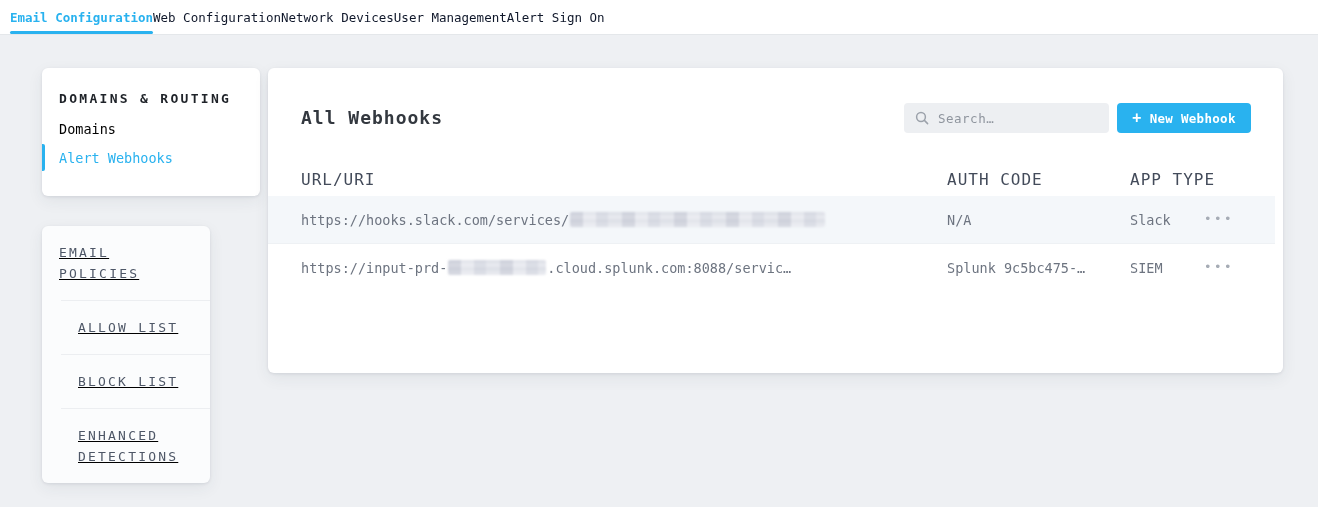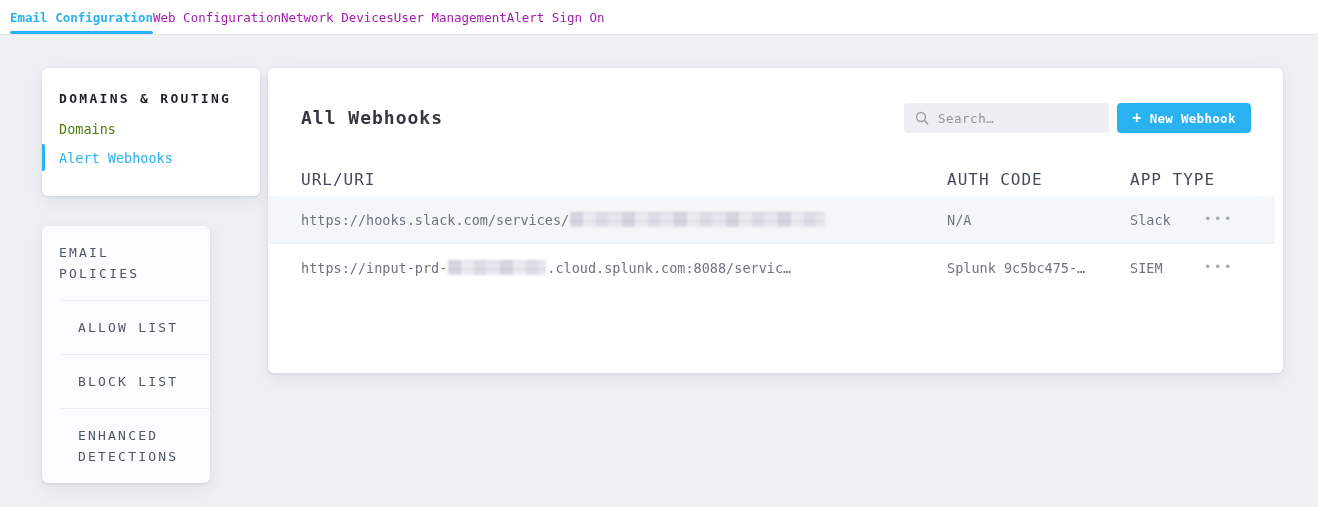--- a/index.html
+++ b/index.html
@@ -14,21 +14,21 @@
   
   .topnav {
     position: absolute; top: 0; left: 0; right: 0; height: 35px;
     background: #ffffff;
     border-bottom: 1px solid #e4e7ea;
     display: flex; align-items: stretch;
     padding-left: 10px; 
     box-sizing: border-box;
   }
   .tab {
-    font-size: 12.5px; color: #a21caf;
+    font-size: 12.5px; color: #0f172a;
     display: flex; align-items: center;
     position: relative; cursor: pointer; white-space: nowrap;
   }
   .tab.active { color: #29b2ef; font-weight: bold; }
   .tab.active::after {
     content: ""; position: absolute; left: 0; right: 0; bottom: 0;
     height: 3px; background: #29b2ef; border-radius: 2px;
   }
 
   
@@ -41,31 +41,31 @@
   .card-routing { left: 42px; top: 68px; width: 218px; height: 128px; }
   .routing-header {
     padding: 23px 17px 0;
     font-size: 13px; font-weight: bold; color: #1f2329;
     letter-spacing: 2.3px; white-space: nowrap;
   }
   .side-item {
     padding: 13px 17px 0; font-size: 13.5px;
     position: relative; cursor: pointer; white-space: nowrap;
   }
-  .side-item.plain { color: #4d7c0f; padding-top: 15px; }
+  .side-item.plain { color: #000000; padding-top: 15px; }
   .side-item.active { color: #29b2ef; }
   .active-bar {
     position: absolute; left: 0; top: 7px; width: 3px; height: 27px;
     background: #29b2ef; border-radius: 0 2px 2px 0;
   }
 
   
   .card-groups {
     left: 42px; top: 226px; width: 168px;
-    background: #fbfcfd; overflow: hidden;
+    background: #fbfcfd; overflow: hidden; text-decoration: underline;
   }
   .group-section {
     padding: 16px 17px; font-size: 13px; color: #4e5767;
     letter-spacing: 2.2px; line-height: 21px; cursor: pointer;
   }
   .group-section + .group-section { border-top: 1px solid #eceef1; margin-left: 19px; }
 
   
   .content-card { left: 268px; top: 68px; width: 1015px; height: 305px; overflow: hidden; }
   .main-title {

